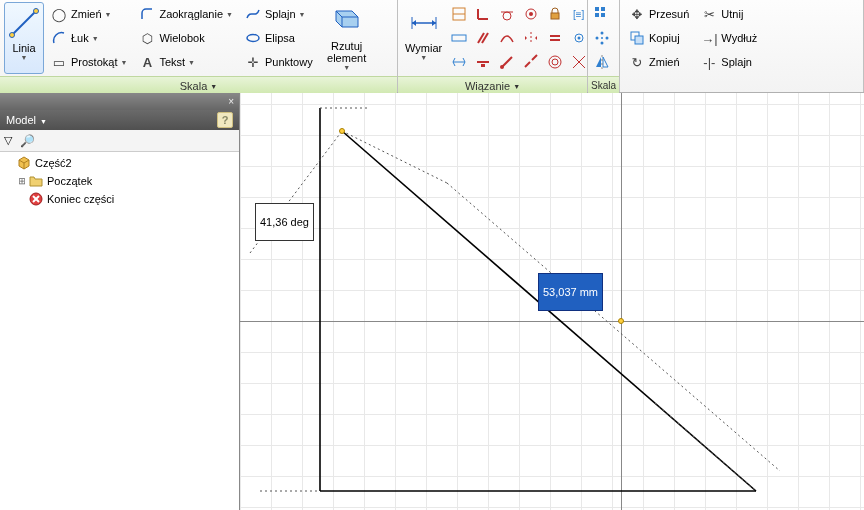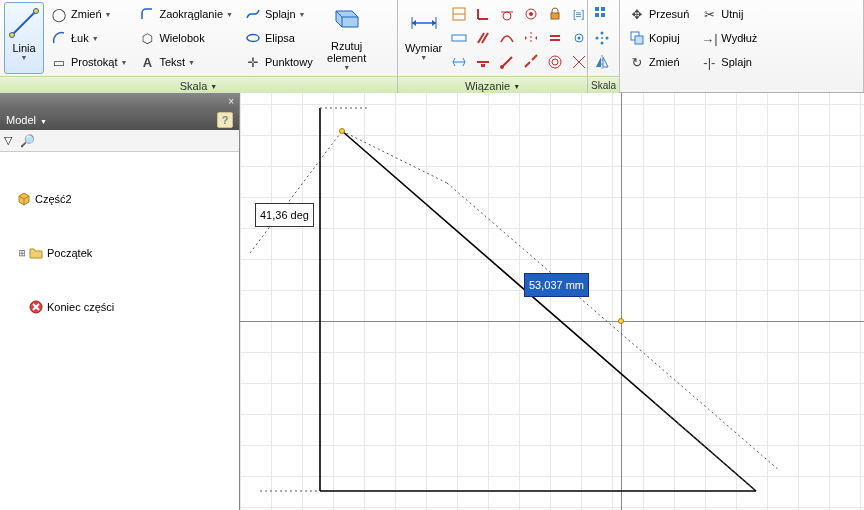--- a/index.html
+++ b/index.html
@@ -22,33 +22,33 @@
   .quick-btn svg { width:16px; height:16px;}
   .main { display: flex; height: calc(510px - 93px);}
   .model-panel { width: 240px; border-right: 1px solid #888; display:flex; flex-direction:column; background:#fafafa;}
   .panel-tab-bar { height: 17px; background: linear-gradient(#888,#666); display:flex; align-items:center; justify-content:flex-end; padding:0 2px;}
   .panel-tab-bar .x { color:#eee; font-size:10px; cursor:pointer; padding:0 3px;}
   .model-header { height: 20px; background: linear-gradient(#6a6a6a,#505050); color:#fff; display:flex; align-items:center; padding:0 6px; justify-content:space-between;}
   .model-header .t { font-weight:normal; font-size:11px;}
   .model-header .tri { font-size:7px; margin-left:4px;}
   .model-tools { height: 22px; border-bottom:1px solid #ccc; display:flex; align-items:center; padding:0 4px; gap:8px; background:#f4f4f4;}
   .tree { padding: 2px 0; background:#fff; flex:1;}
-  .tree-item { display:flex; align-items:center; height:18px; padding:0 4px; cursor:pointer;margin-top:36px;}
+  .tree-item { display:flex; align-items:center; height:18px; padding:0 4px; cursor:pointer;}
   .tree-item.sel { background: linear-gradient(#f8f4e0,#f4ecc8); border:1px solid #e0d080; border-radius:2px;}
   .tree-item .exp { width:12px; text-align:center; font-size:9px; color:#666;}
   .tree-item .ticon { width:16px; height:16px; margin-right:3px; display:inline-flex; align-items:center; justify-content:center;}
   .canvas { flex:1; position:relative; background:#fff;}
   .grid { position:absolute; inset:0; background-image:
     linear-gradient(#e8e8e8 1px, transparent 1px),
     linear-gradient(90deg, #e8e8e8 1px, transparent 1px);
     background-size: 31px 31px; background-position: 0px 11px;}
   .axis-h { position:absolute; left:0; right:0; height:1px; background:#888;}
   .axis-v { position:absolute; top:0; bottom:0; width:1px; background:#888;}
   .dot { position:absolute; width:6px; height:6px; border-radius:50%; background:#ffd040; border:1px solid #aa8000; transform:translate(-50%,-50%);}
-  .dim-box { position:absolute; background:#fff; border:1px solid #333; padding:5px 4px; font-size:11px;}
+  .dim-box { position:absolute; background:#fff; border:1px solid #333; padding:12px 4px; font-size:11px;}
   .dim-box.active { background:#2060c0; color:#fff; border-color:#103080;}
   svg.overlay { position:absolute; inset:0; width:100%; height:100%; pointer-events:none;}
   .q-icon { width:16px; height:16px; background:#f0e8c0; border:1px solid #d0c080; border-radius:2px;}
 </style>
 </head>
 <body>
 
 <div class="ribbon">
 
   <div class="group" style="width:398px">
@@ -412,16 +412,16 @@
       <line x1="10" y1="160" x2="102" y2="38" stroke="#555" stroke-width="1" stroke-dasharray="2 3"></line>
       <line x1="102" y1="38" x2="207" y2="90" stroke="#555" stroke-width="1" stroke-dasharray="2 3"></line>
       <line x1="207" y1="90" x2="540" y2="378" stroke="#555" stroke-width="1" stroke-dasharray="2 3"></line>
       <line x1="415" y1="310" x2="516" y2="398" stroke="#555" stroke-width="1" stroke-dasharray="2 3"></line>
     </svg>
 
     <div class="dot" style="left:102px;top:38px"></div>
     <div class="dot" style="left:381px;top:228px"></div>
 
     <div class="dim-box" style="left:15px;top:110px">41,36 deg</div>
-    <div class="dim-box active" style="left:284px;top:180px">53,037 mm</div>
+    <div class="dim-box active" style="left:298px;top:180px">53,037 mm</div>
   </div>
 
 </div>
 
 </body></html>

